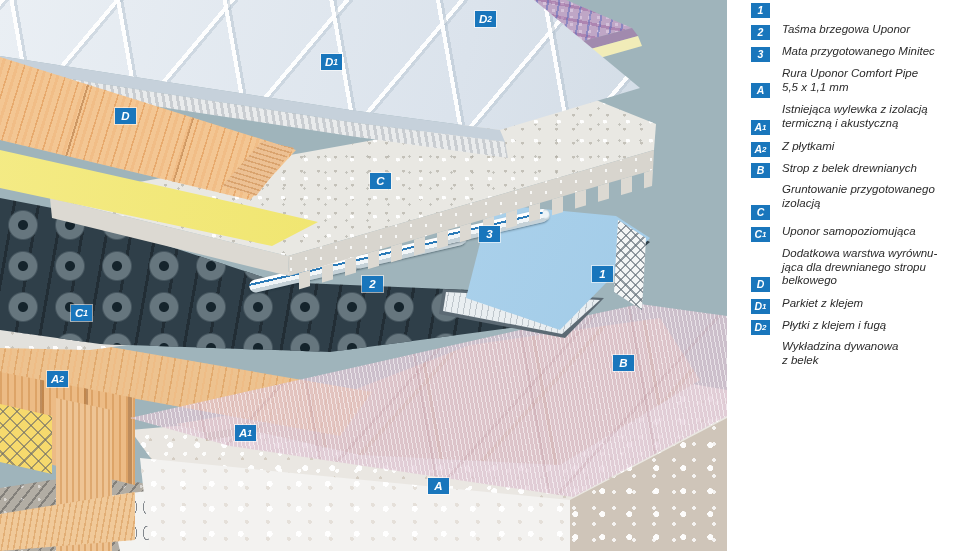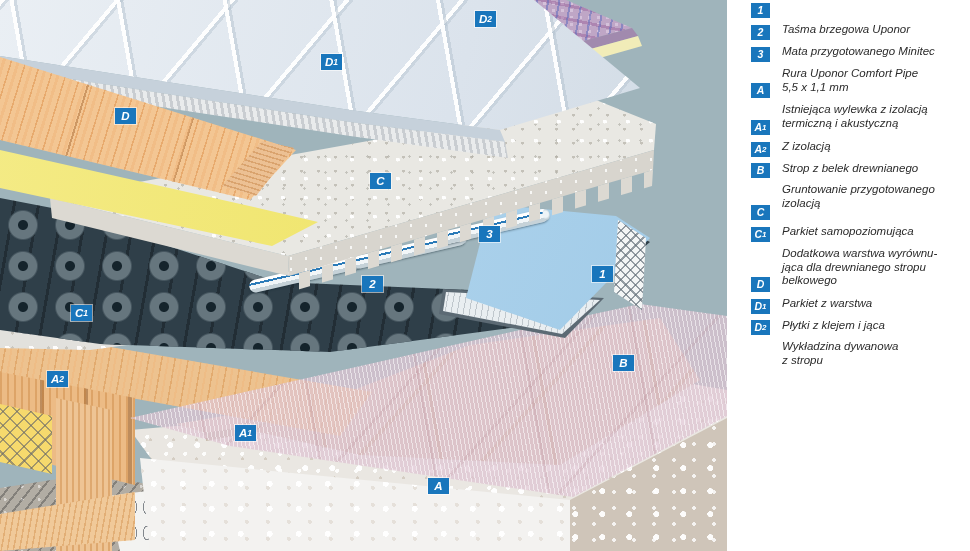--- a/index.html
+++ b/index.html
@@ -281,70 +281,70 @@
           <span class="sub"></span>
         </span>
         <span class="legend-text">Istniejąca wylewka z izolacją
 termiczną i akustyczną</span>
       </div>
     <div class="legend-item" style="top:120px;">
         <span class="badge">
           <span>A</span>
           <span class="sub">1</span>
         </span>
-        <span class="legend-text">Z izolacją</span>
+        <span class="legend-text">Z płytkami</span>
       </div>
     <div class="legend-item" style="top:142px;">
         <span class="badge">
           <span>A</span>
           <span class="sub">2</span>
         </span>
-        <span class="legend-text">Strop z belek drewnianego</span>
+        <span class="legend-text">Strop z belek drewnianych</span>
       </div>
     <div class="legend-item" style="top:163px;">
         <span class="badge">
           <span>B</span>
           <span class="sub"></span>
         </span>
         <span class="legend-text">Gruntowanie przygotowanego
 izolacją</span>
       </div>
     <div class="legend-item" style="top:205px;">
         <span class="badge">
           <span>C</span>
           <span class="sub"></span>
         </span>
-        <span class="legend-text">Parkiet samopoziomująca</span>
+        <span class="legend-text">Uponor samopoziomująca</span>
       </div>
     <div class="legend-item" style="top:227px;">
         <span class="badge">
           <span>C</span>
           <span class="sub">1</span>
         </span>
         <span class="legend-text">Dodatkowa warstwa wyrównu-
 jąca dla drewnianego stropu
 belkowego</span>
       </div>
     <div class="legend-item" style="top:277px;">
         <span class="badge">
           <span>D</span>
           <span class="sub"></span>
         </span>
-        <span class="legend-text">Parkiet z warstwa</span>
+        <span class="legend-text">Parkiet z klejem</span>
       </div>
     <div class="legend-item" style="top:299px;">
         <span class="badge">
           <span>D</span>
           <span class="sub">1</span>
         </span>
-        <span class="legend-text">Płytki z klejem i jąca</span>
+        <span class="legend-text">Płytki z klejem i fugą</span>
       </div>
     <div class="legend-item" style="top:320px;">
         <span class="badge">
           <span>D</span>
           <span class="sub">2</span>
         </span>
         <span class="legend-text">Wykładzina dywanowa
-z stropu</span>
+z belek</span>
       </div>
   </div>
 
 </div>
 
 </body></html>

